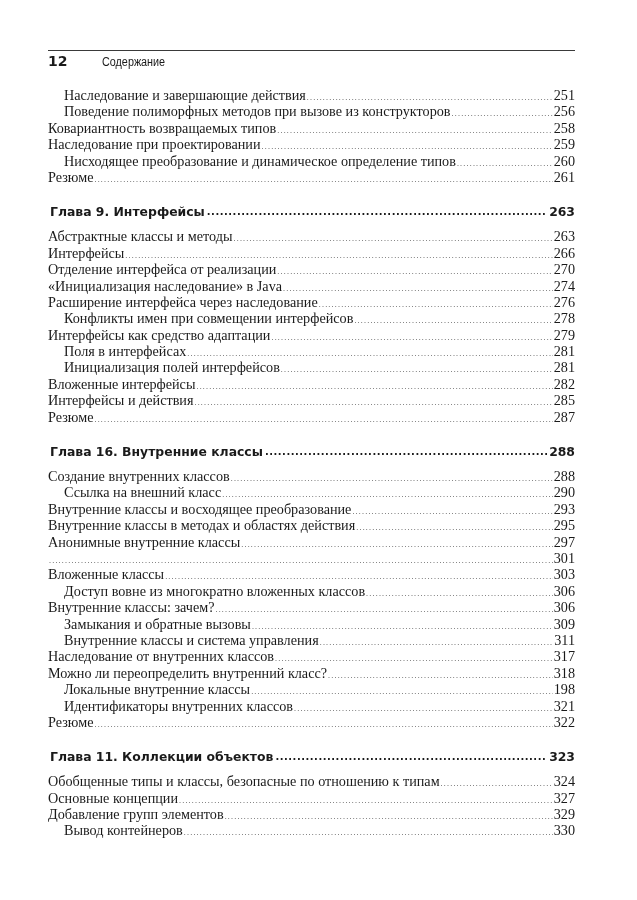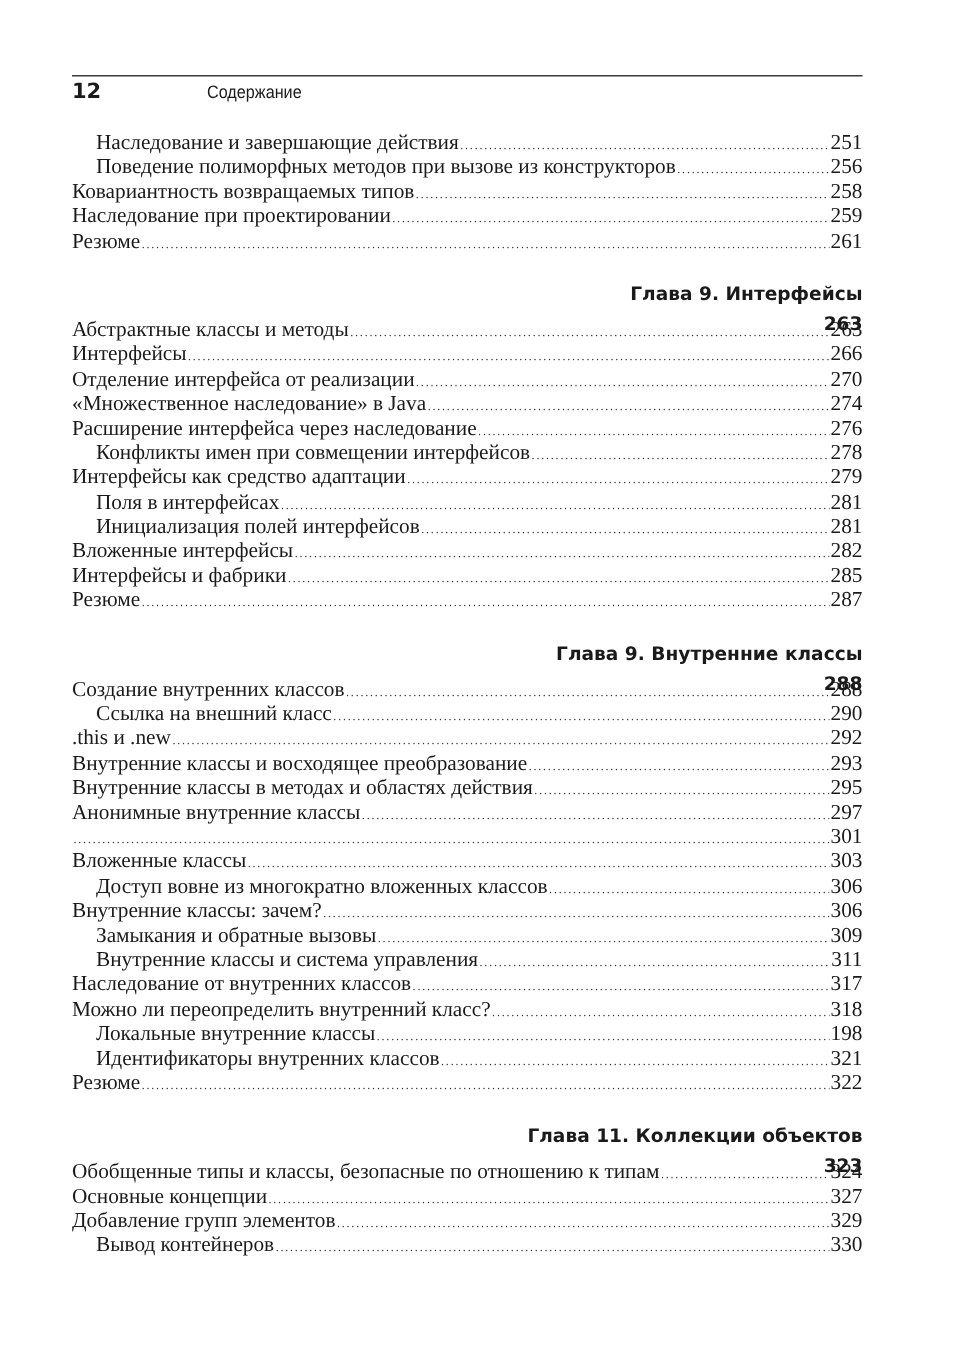--- a/index.html
+++ b/index.html
@@ -1,29 +1,29 @@
 <!DOCTYPE html>
 <html><head>
 <meta charset="utf-8">
 <style>
   html, body { margin: 0; padding: 0; background: #ffffff; }
   body { width: 637px; height: 900px; position: relative; overflow: hidden; color: #1a1a1a; }
   .page { position: absolute; left: 48px; top: 0; width: 527px; }
   .rule { position: absolute; left: 0; top: 50px; width: 527px; height: 1px; background: #3a3a3a; }
-  .running-head { position: absolute; left: 0; top: 53px; height: 18px; display: flex; align-items: baseline; gap: 36px; }
+  .running-head { position: absolute; left: 0; top: 53px; height: 18px; display: flex; align-items: baseline; }
   .page-num { font-family: "DejaVu Sans", sans-serif; font-weight: bold; font-size: 14px; width: 54px; }
   .head-title { font-family: "Liberation Sans", sans-serif; font-size: 12px; transform: scaleX(0.9); transform-origin: left; }
   .toc { position: absolute; left: 0; top: 87px; width: 527px; }
   .entry { display: flex; align-items: baseline; height: 16.4px; font-family: "Liberation Serif", serif; font-size: 14.2px; line-height: 16.4px; }
   .entry.l1 { padding-left: 16px; }
   .entry .t { white-space: nowrap; }
   .entry .dots { flex: 1; overflow: hidden; white-space: nowrap; margin: 0 1px; font-size: 8px; letter-spacing: 1.2px; color: #333; }
   .entry .dots::after { content: "..................................................................................................................................................................................................................................................."; }
   .entry .p { white-space: nowrap; }
-  .chapter { display: flex; align-items: flex-end; height: 20px; margin-top: 17px; margin-bottom: 6px; font-family: "DejaVu Sans", sans-serif; font-weight: bold; font-size: 12.4px; line-height: 20px; padding-left: 2px; flex-direction: column; }
+  .chapter { display: flex; align-items: flex-start; height: 20px; margin-top: 17px; margin-bottom: 6px; font-family: "DejaVu Sans", sans-serif; font-weight: bold; font-size: 12.4px; line-height: 20px; padding-left: 2px; }
   .chapter .t { white-space: nowrap; }
   .chapter .dots { flex: 1; overflow: hidden; white-space: nowrap; font-size: 10px; letter-spacing: 0.5px; margin: 0 2px; }
   .chapter .dots::after { content: "..........................................................................................................................................................................................................."; }
   .chapter .p { white-space: nowrap; }
 </style>
 </head>
 <body>
 
 <div class="page">
   <div class="rule"></div>
@@ -47,20 +47,25 @@
     <div class="entry">
         <span class="t">Ковариантность возвращаемых типов</span>
         <span class="dots"></span>
         <span class="p">258</span>
       </div>
     <div class="entry">
         <span class="t">Наследование при проектировании</span>
         <span class="dots"></span>
         <span class="p">259</span>
       </div>
+    <div class="entry l1">
+        <span class="t">Нисходящее преобразование и динамическое определение типов</span>
+        <span class="dots"></span>
+        <span class="p">260</span>
+      </div>
     <div class="entry">
         <span class="t">Резюме</span>
         <span class="dots"></span>
         <span class="p">261</span>
       </div>
 
     <div class="chapter">
         <span class="t">Глава 9. Интерфейсы</span>
         <span class="dots"></span>
         <span class="p">263</span>
@@ -74,21 +79,21 @@
         <span class="t">Интерфейсы</span>
         <span class="dots"></span>
         <span class="p">266</span>
       </div>
     <div class="entry">
         <span class="t">Отделение интерфейса от реализации</span>
         <span class="dots"></span>
         <span class="p">270</span>
       </div>
     <div class="entry">
-        <span class="t">«Множественное наследование» в Java</span>
+        <span class="t">«Инициализация наследование» в Java</span>
         <span class="dots"></span>
         <span class="p">274</span>
       </div>
     <div class="entry">
         <span class="t">Расширение интерфейса через наследование</span>
         <span class="dots"></span>
         <span class="p">276</span>
       </div>
     <div class="entry l1">
         <span class="t">Конфликты имен при совмещении интерфейсов</span>
@@ -109,49 +114,44 @@
         <span class="t">Инициализация полей интерфейсов</span>
         <span class="dots"></span>
         <span class="p">281</span>
       </div>
     <div class="entry">
         <span class="t">Вложенные интерфейсы</span>
         <span class="dots"></span>
         <span class="p">282</span>
       </div>
     <div class="entry">
-        <span class="t">Интерфейсы и фабрики</span>
+        <span class="t">Интерфейсы и действия</span>
         <span class="dots"></span>
         <span class="p">285</span>
       </div>
     <div class="entry">
         <span class="t">Резюме</span>
         <span class="dots"></span>
         <span class="p">287</span>
       </div>
 
     <div class="chapter">
-        <span class="t">Глава 9. Внутренние классы</span>
+        <span class="t">Глава 16. Внутренние классы</span>
         <span class="dots"></span>
         <span class="p">288</span>
       </div>
     <div class="entry">
         <span class="t">Создание внутренних классов</span>
         <span class="dots"></span>
         <span class="p">288</span>
       </div>
     <div class="entry l1">
         <span class="t">Ссылка на внешний класс</span>
         <span class="dots"></span>
         <span class="p">290</span>
-      </div>
-    <div class="entry">
-        <span class="t">.this и .new</span>
-        <span class="dots"></span>
-        <span class="p">292</span>
       </div>
     <div class="entry">
         <span class="t">Внутренние классы и восходящее преобразование</span>
         <span class="dots"></span>
         <span class="p">293</span>
       </div>
     <div class="entry">
         <span class="t">Внутренние классы в методах и областях действия</span>
         <span class="dots"></span>
         <span class="p">295</span>

